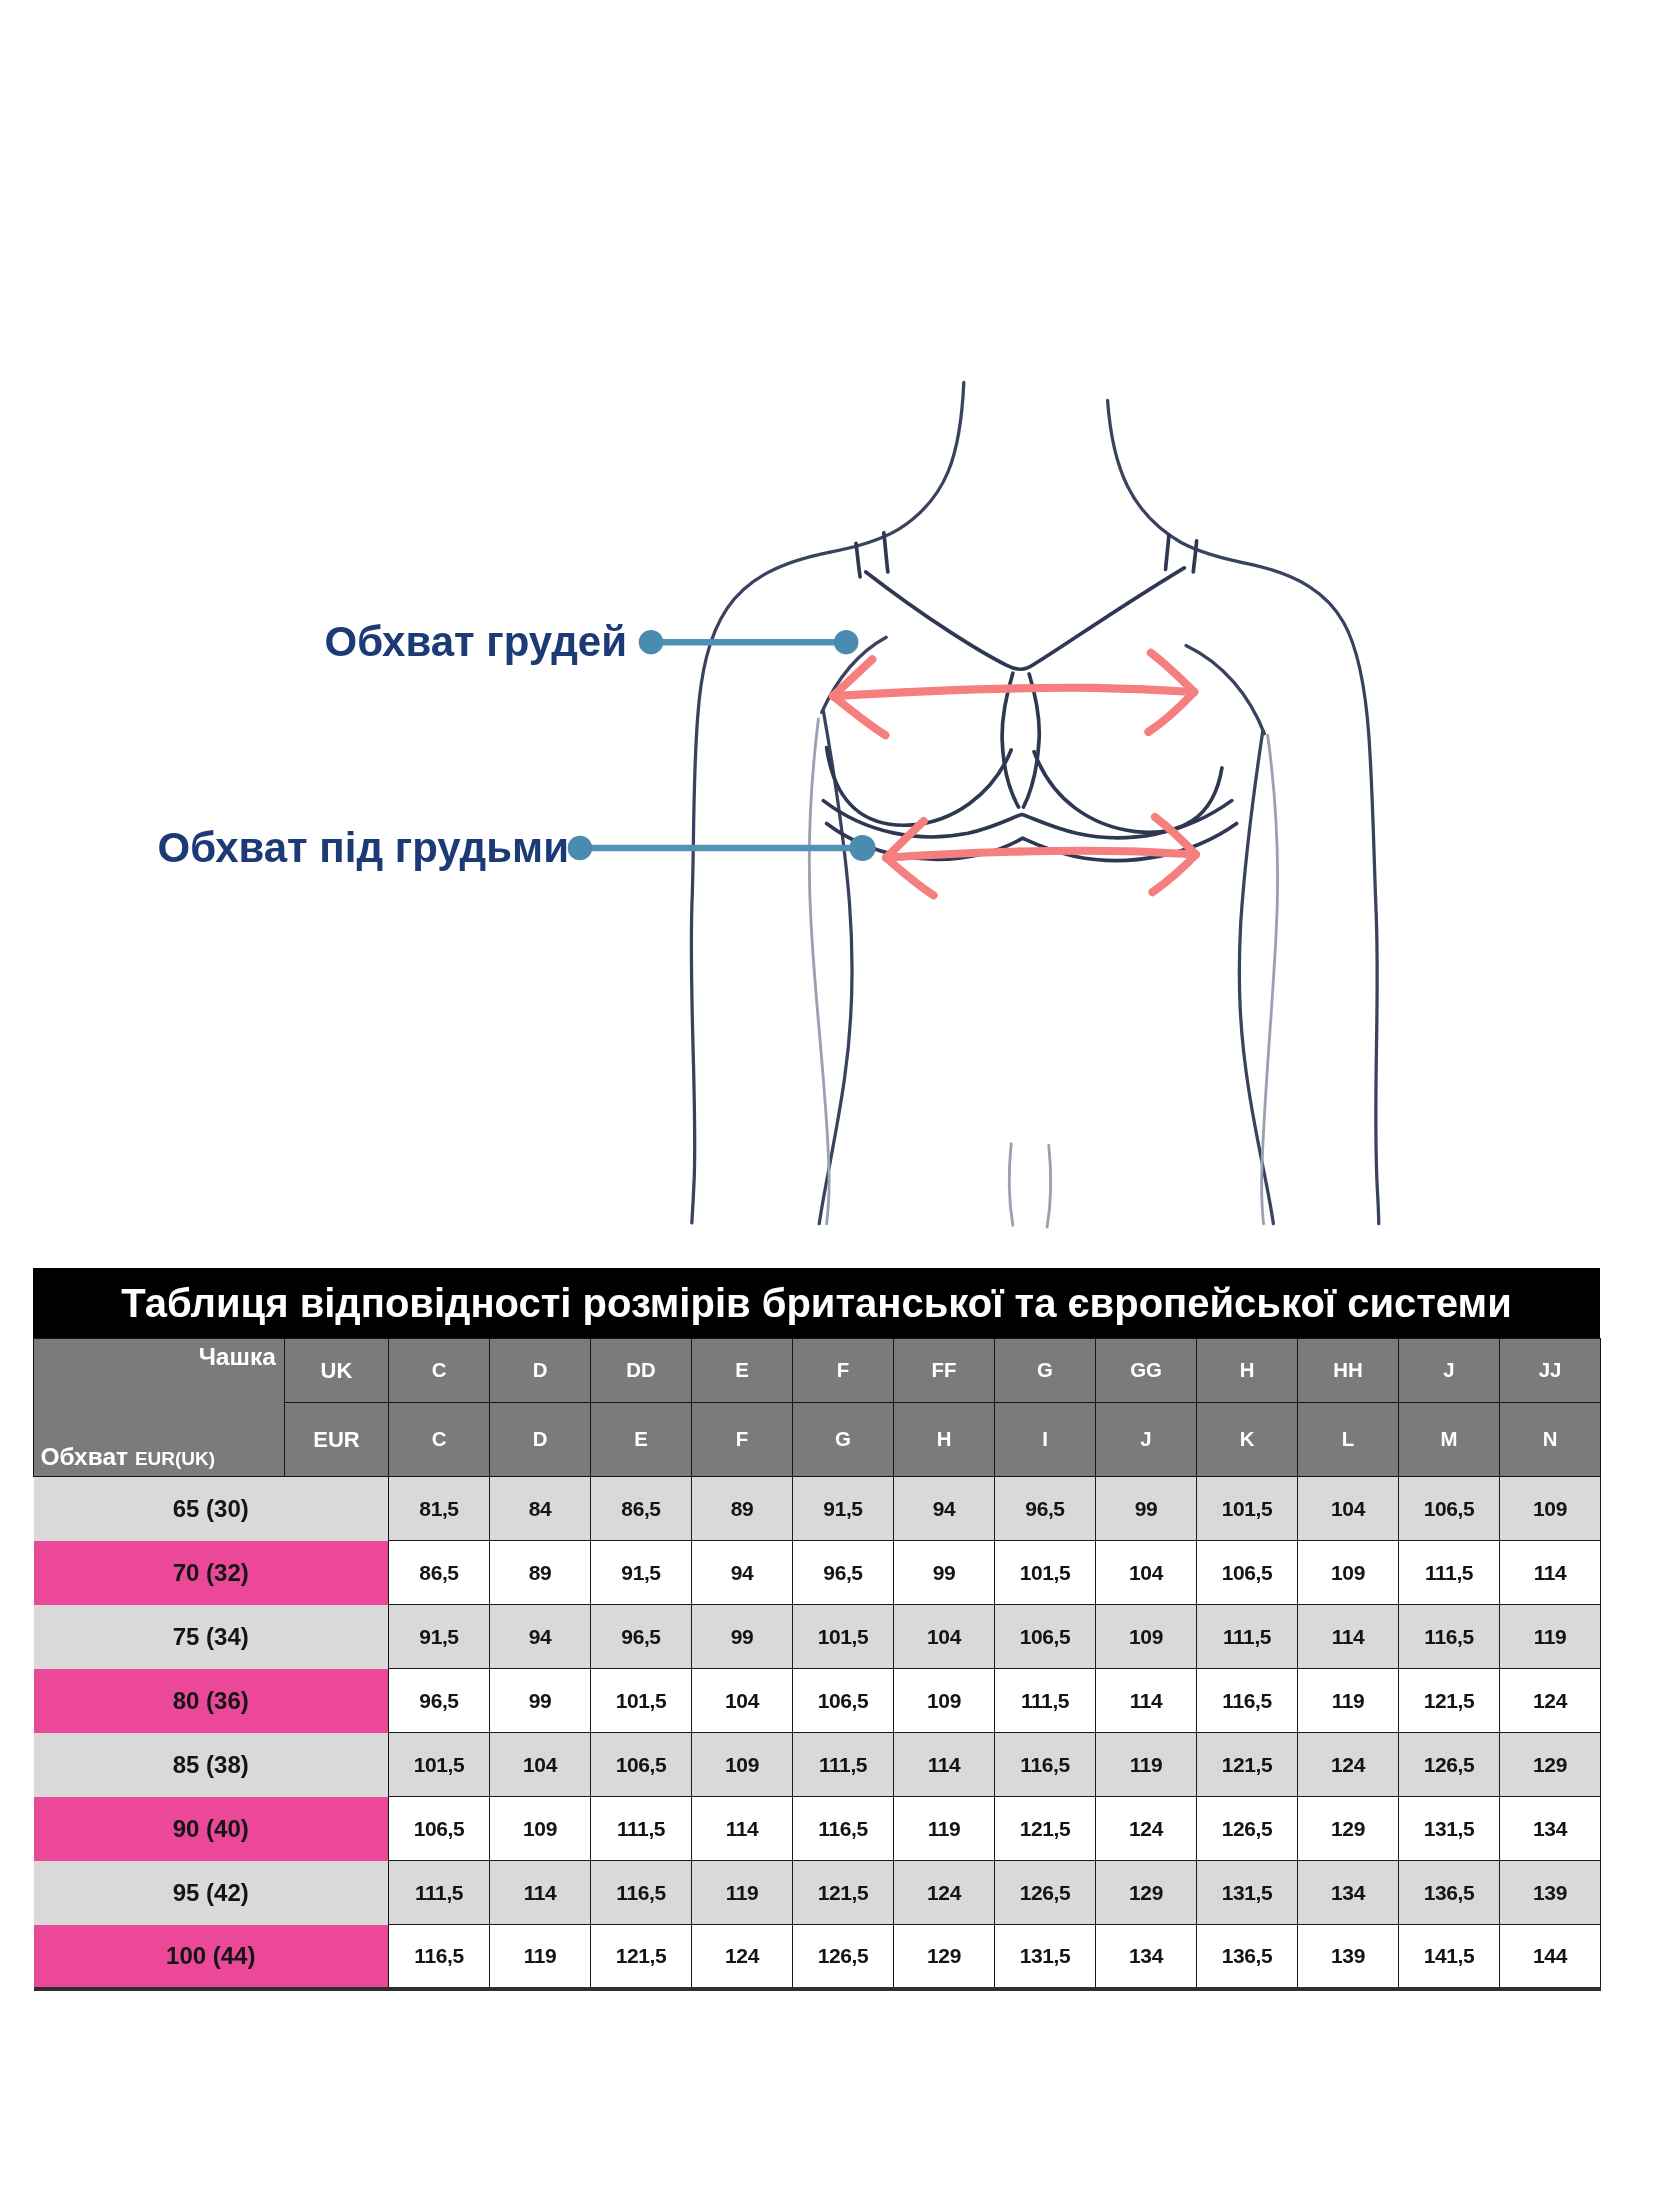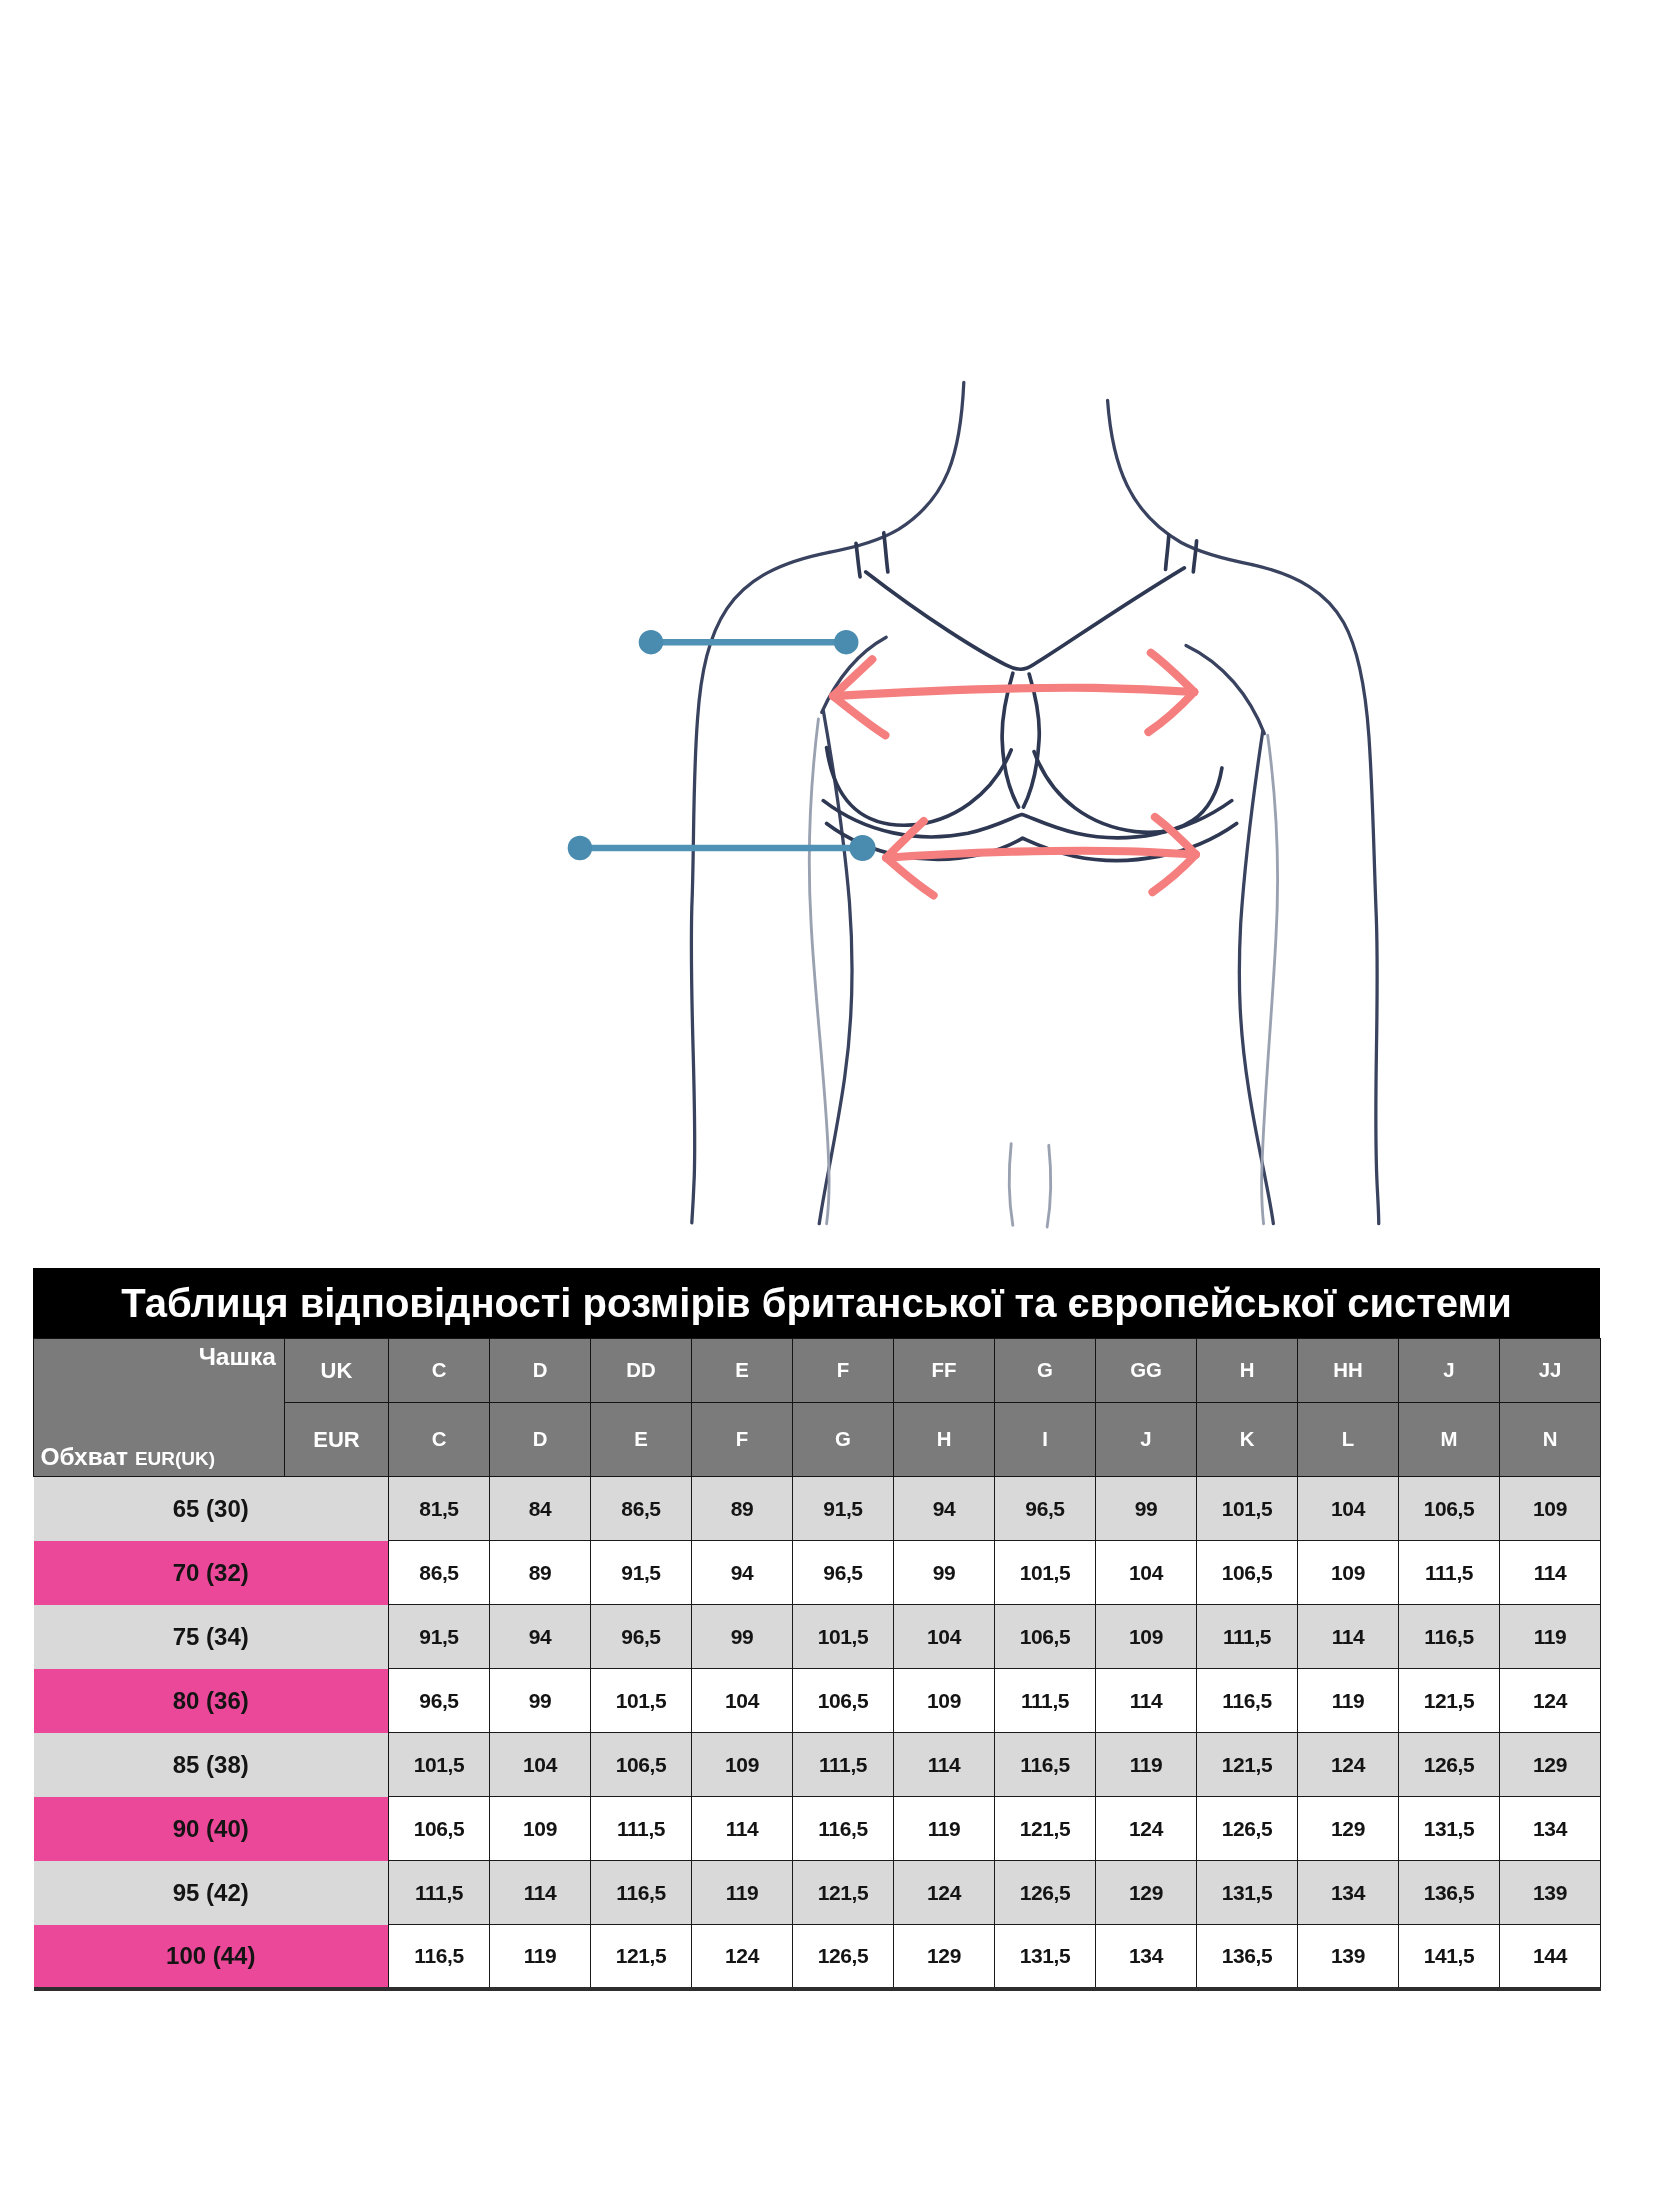--- a/index.html
+++ b/index.html
@@ -100,20 +100,22 @@
         <line x1="797" y1="786" x2="1033" y2="786" stroke="#4f92b5" stroke-width="8"></line>
         <circle cx="797" cy="786" r="15" fill="#4a8bb0"></circle>
         <circle cx="1036" cy="786" r="15" fill="#4a8bb0"></circle>
       </g>
       <g>
         <line x1="710" y1="1038" x2="1056" y2="1038" stroke="#4f92b5" stroke-width="8"></line>
         <circle cx="710" cy="1038" r="15" fill="#4a8bb0"></circle>
         <circle cx="1056" cy="1038" r="16" fill="#4a8bb0"></circle>
       </g>
     </svg>
+    <div class="measure-label bust-label">Обхват грудей</div>
+    <div class="measure-label underbust-label">Обхват під грудьми</div>
   </section>
 
   <section class="size-table-section">
     <div class="tbl-title">Таблиця відповідності розмірів британської та європейської системи</div>
     <table class="sizes">
       <colgroup>
         <col style="width:251px">
           <col style="width:104px">
         <col span="12" style="width:101px">
       </colgroup>

